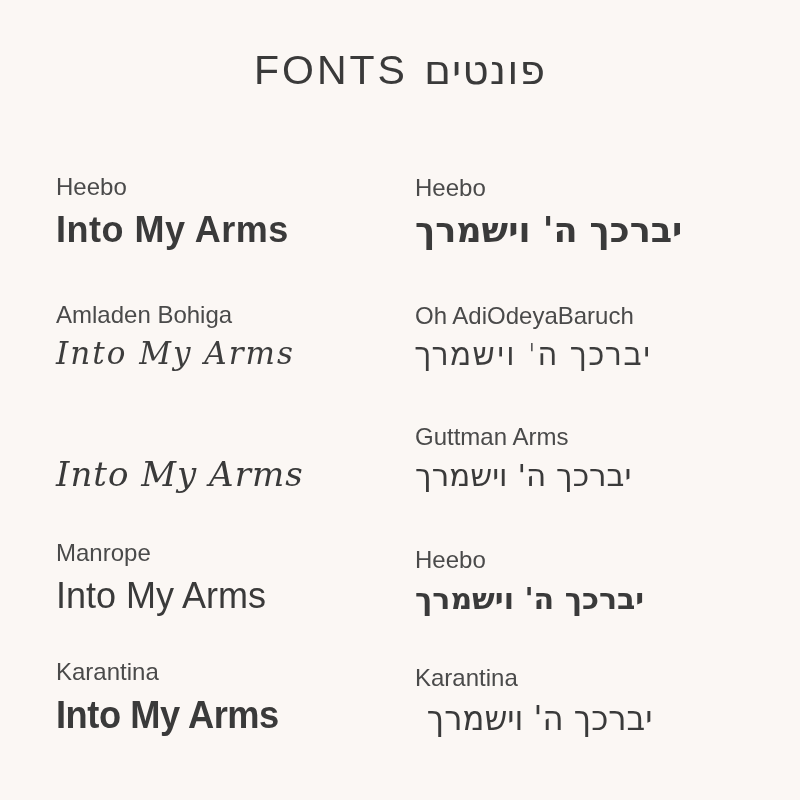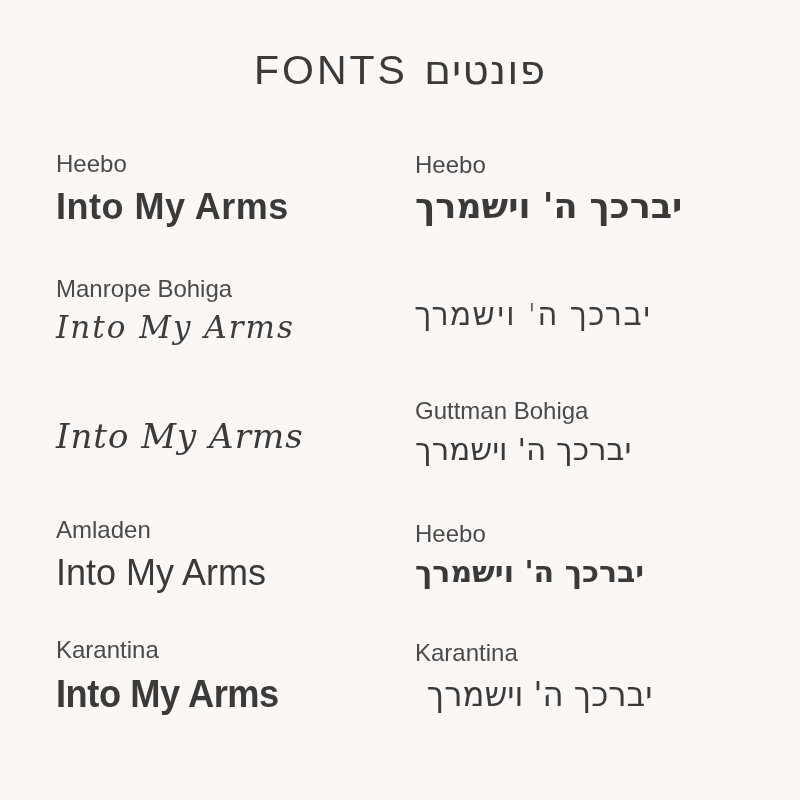--- a/index.html
+++ b/index.html
@@ -49,21 +49,21 @@
     margin-top: 34px;
     display: grid;
     grid-template-columns: 1fr 1fr;
     grid-auto-rows: 122px;
     column-gap: 30px;
   }
 
   .cell {
     display: flex;
     flex-direction: column;
-    justify-content: center;
+    justify-content: flex-end;
   }
   .cell.left  { align-items: flex-start; text-align: left; }
   .cell.right { align-items: flex-end;  text-align: right; direction: rtl; }
 
   .font-name {
     font-family: "Liberation Sans", sans-serif;
     font-size: 24px;
     font-weight: 400;
     color: #4a4a4a;
     line-height: 1.1;
@@ -160,37 +160,38 @@
     <div class="cell left">
       <div class="font-name">Heebo</div>
       <div class="sample s-heebo-en">Into My Arms</div>
     </div>
     <div class="cell right">
       <div class="font-name">Heebo</div>
       <div class="sample s-heebo-he">יברכך ה' וישמרך</div>
     </div>
 
     <div class="cell left">
-      <div class="font-name">Manrope Bohiga</div>
+      <div class="font-name">Amladen Bohiga</div>
       <div class="sample s-script-en">Into My Arms</div>
     </div>
     <div class="cell right">
+      <div class="font-name">Oh AdiOdeyaBaruch</div>
       <div class="sample s-script-he">יברכך ה' וישמרך</div>
     </div>
 
     <div class="cell left">
       <div class="sample s-tangerine-en">Into My Arms</div>
     </div>
     <div class="cell right">
-      <div class="font-name">Guttman Bohiga</div>
+      <div class="font-name">Guttman Arms</div>
       <div class="sample s-guttman-he">יברכך ה' וישמרך</div>
     </div>
 
     <div class="cell left">
-      <div class="font-name">Amladen</div>
+      <div class="font-name">Manrope</div>
       <div class="sample s-manrope-en">Into My Arms</div>
     </div>
     <div class="cell right">
       <div class="font-name">Heebo</div>
       <div class="sample s-rubik-he">יברכך ה' וישמרך</div>
     </div>
 
     <div class="cell left">
       <div class="font-name">Karantina</div>
       <div class="sample s-karantina-en">Into My Arms</div>

